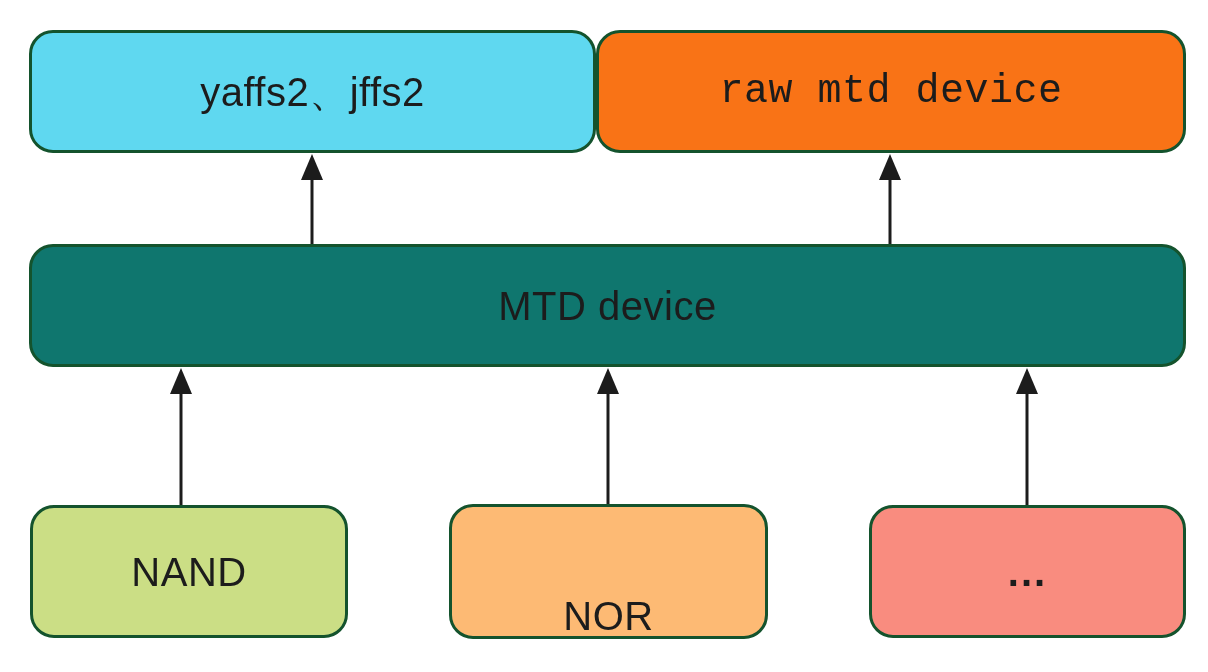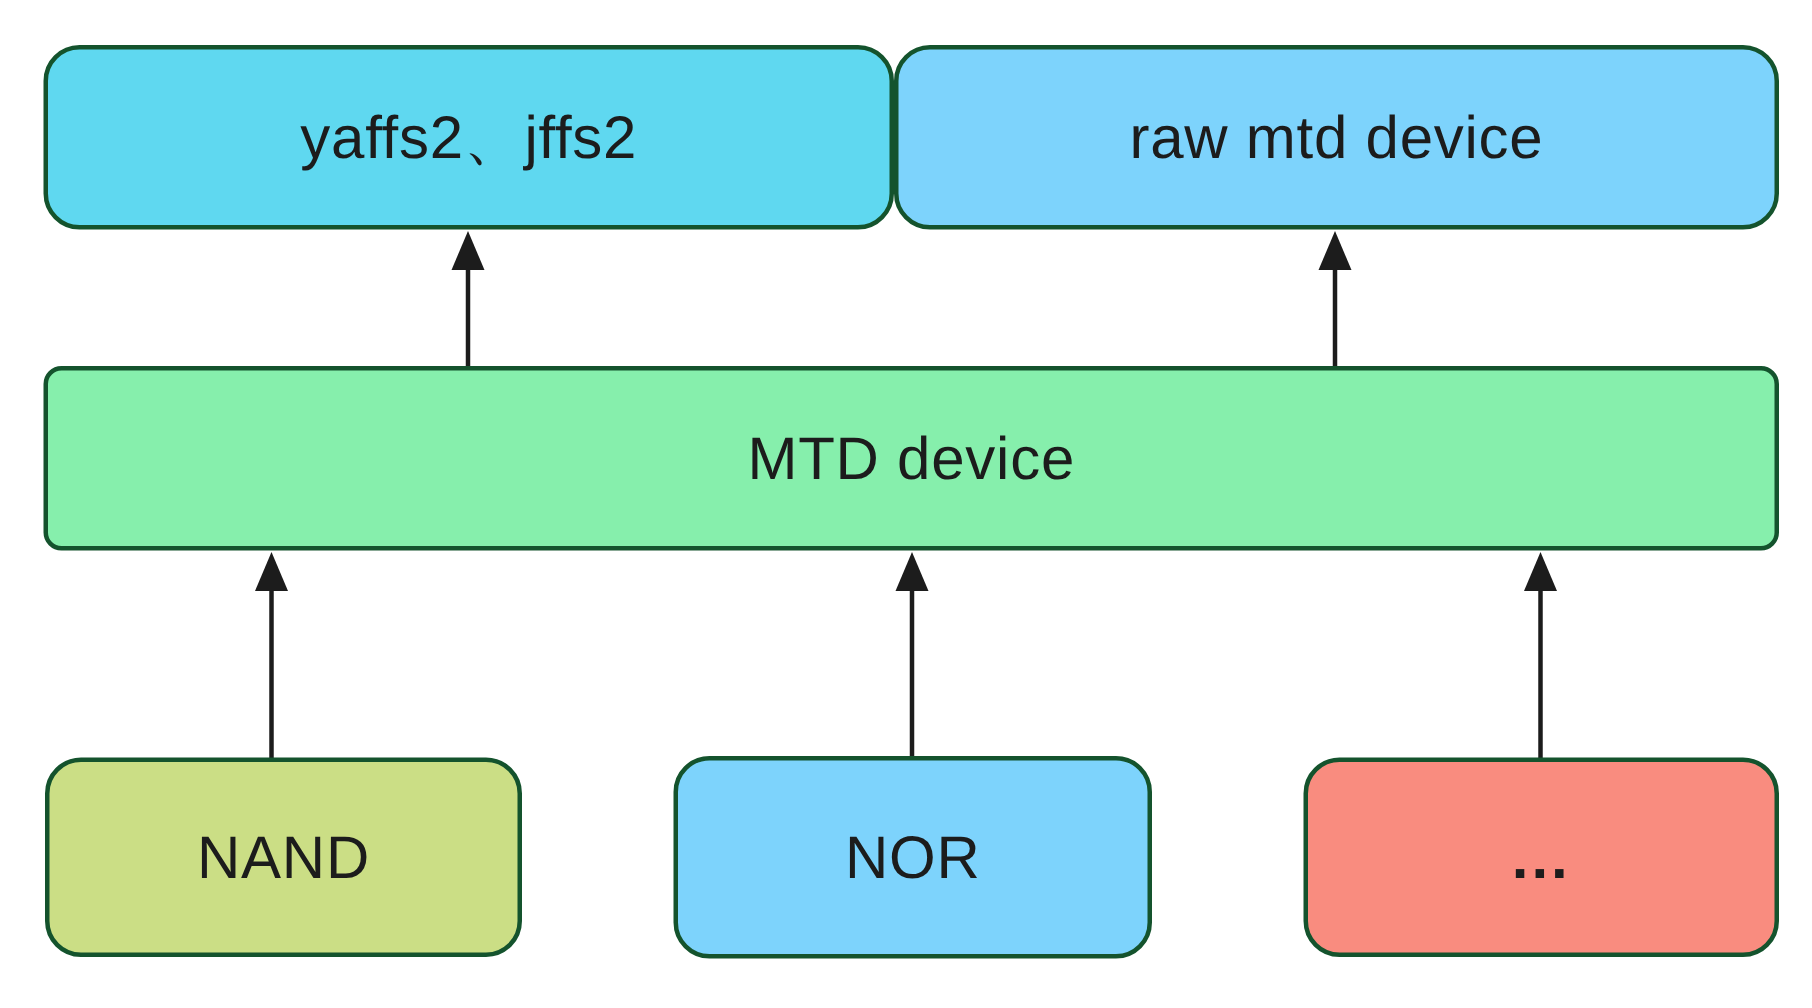--- a/index.html
+++ b/index.html
@@ -89,33 +89,33 @@
     <g>
       <line x1="1027" y1="506" x2="1027" y2="391"></line>
       <polygon points="1027,368 1016,394 1038,394"></polygon>
     </g>
   </svg>
 
   <div class="node node-yaffs2" style="background-color: rgb(95, 216, 240);">
     <span class="node-label">yaffs2、jffs2</span>
   </div>
 
-  <div class="node node-rawmtd" style="background-color: #7dd3fc;">
+  <div class="node node-rawmtd" style="background-color: #f97316; font-family: Liberation Mono, monospace;">
     <span class="node-label">raw mtd device</span>
   </div>
 
-  <div class="node node-mtd" style="background-color: #86efac; border-radius: 12px;">
+  <div class="node node-mtd" style="background-color: #0f766e;">
     <span class="node-label">MTD device</span>
   </div>
 
   <div class="node node-nand" style="background-color: rgb(203, 222, 133);">
     <span class="node-label">NAND</span>
   </div>
 
-  <div class="node node-nor" style="background-color: #7dd3fc;">
+  <div class="node node-nor" style="background-color: #fdba74; align-items: flex-end;">
     <span class="node-label">NOR</span>
   </div>
 
   <div class="node node-other" style="background-color: rgb(249, 140, 127);">
     <span class="node-label">...</span>
   </div>
 
 
 </div>
 

